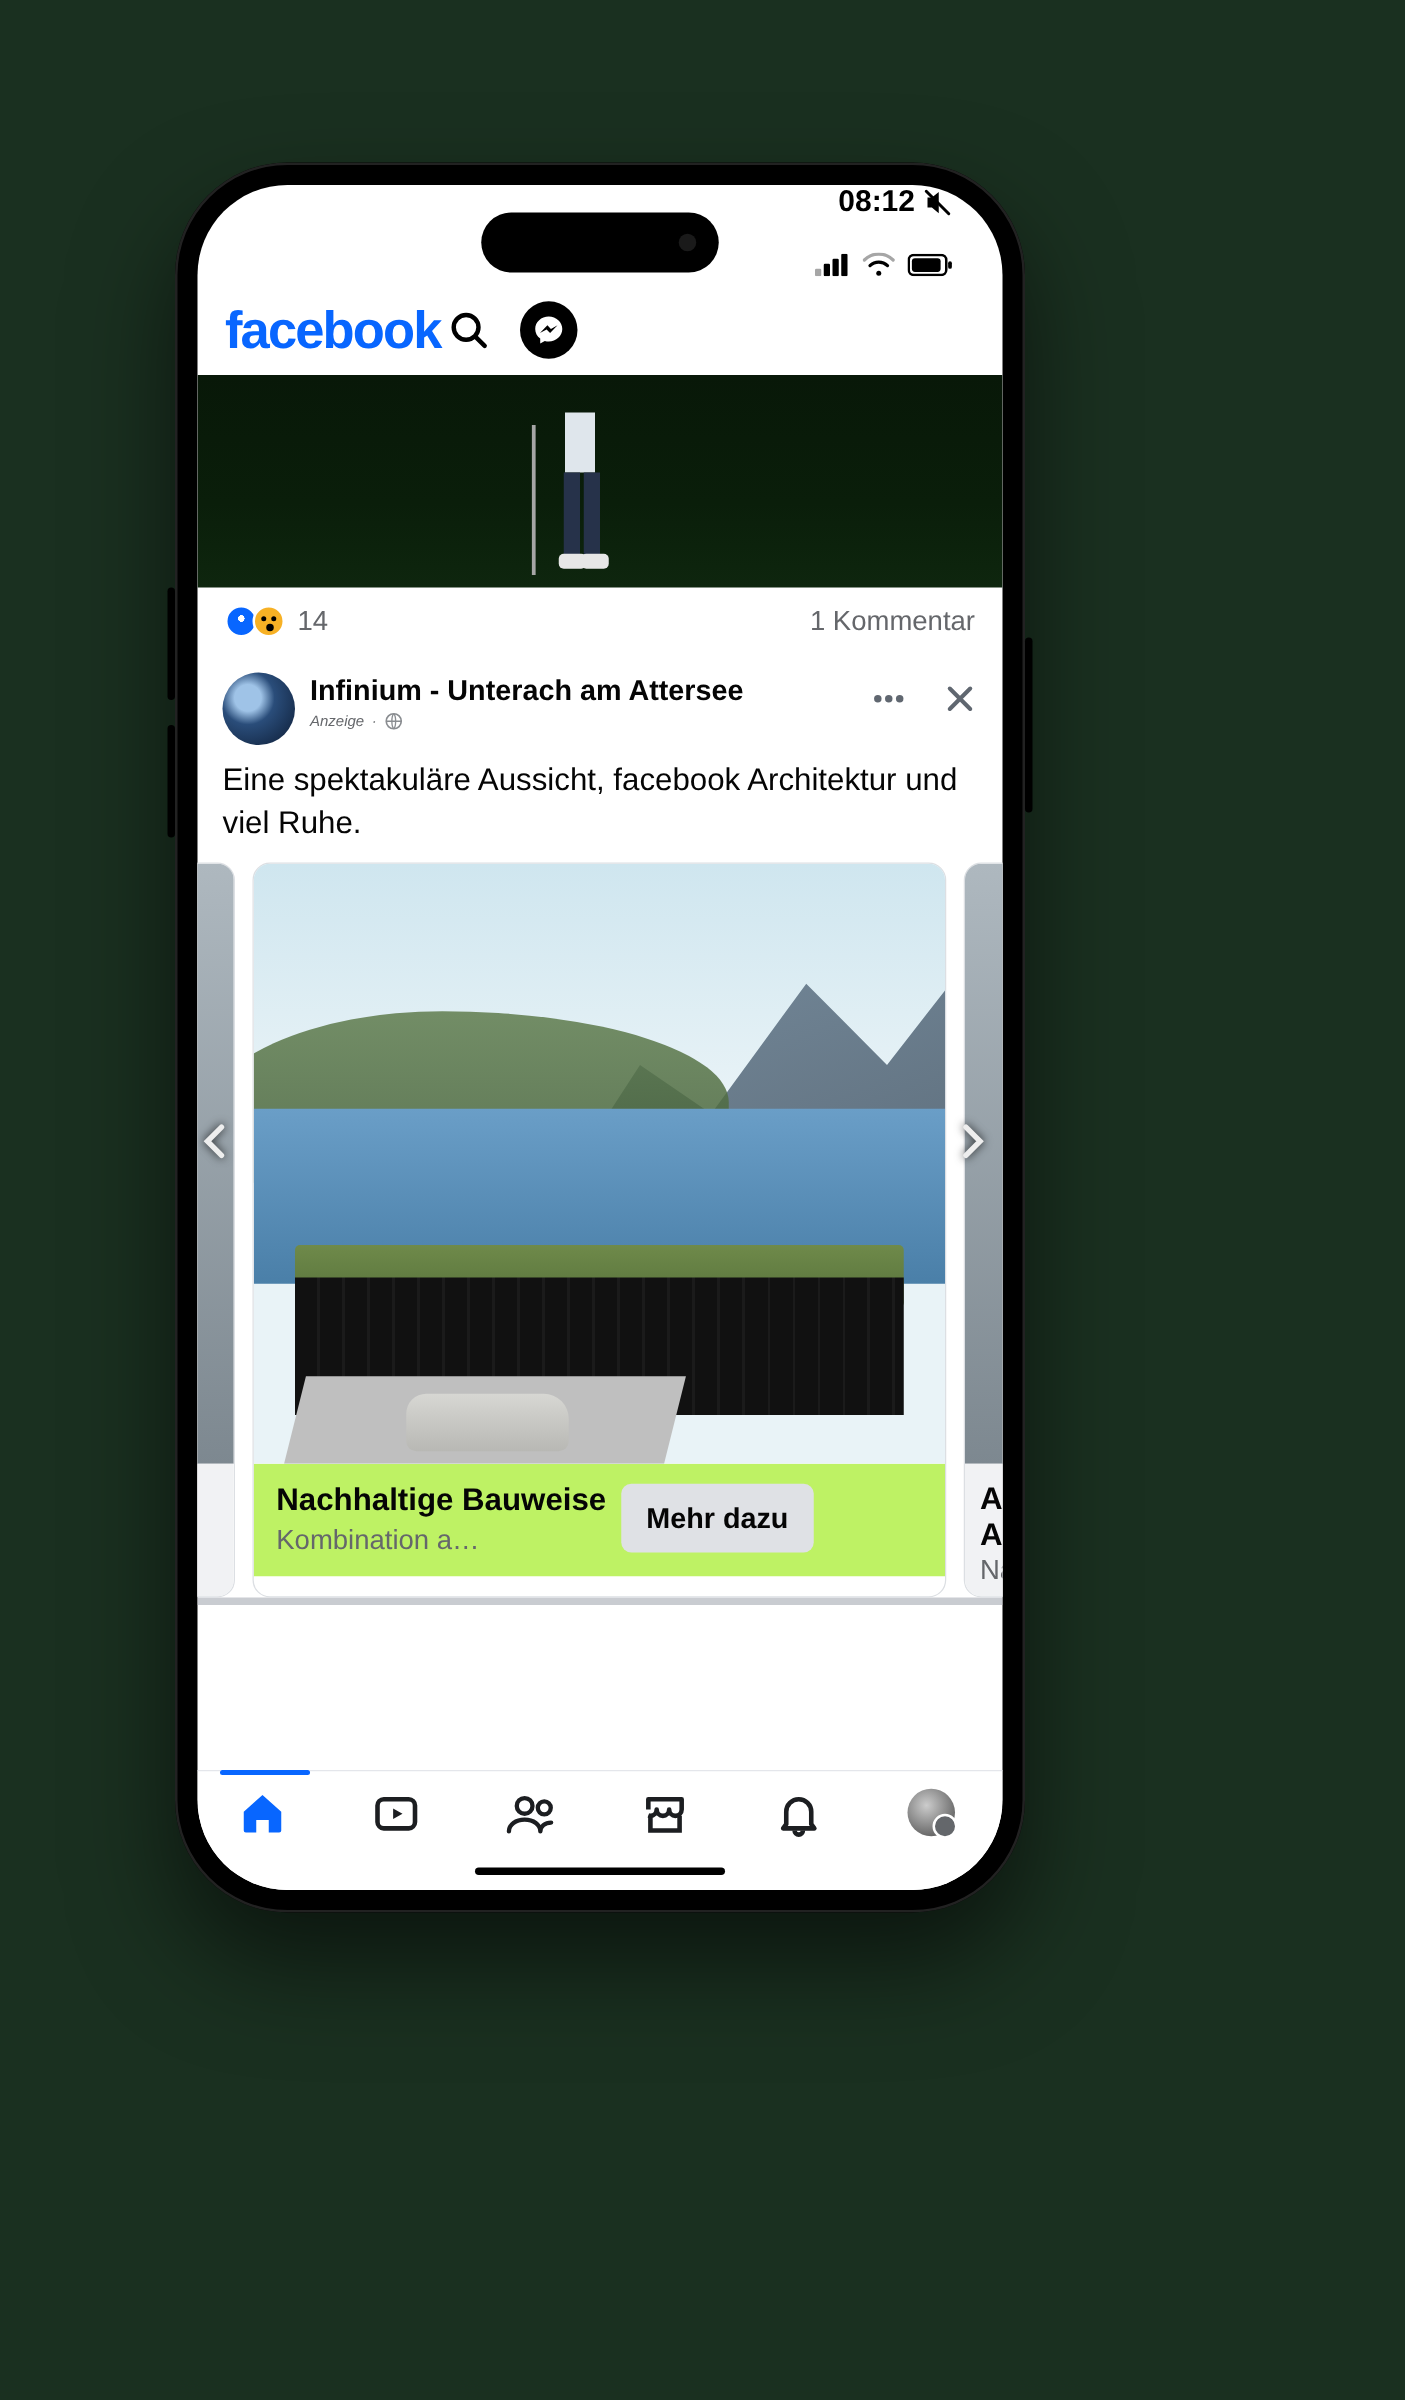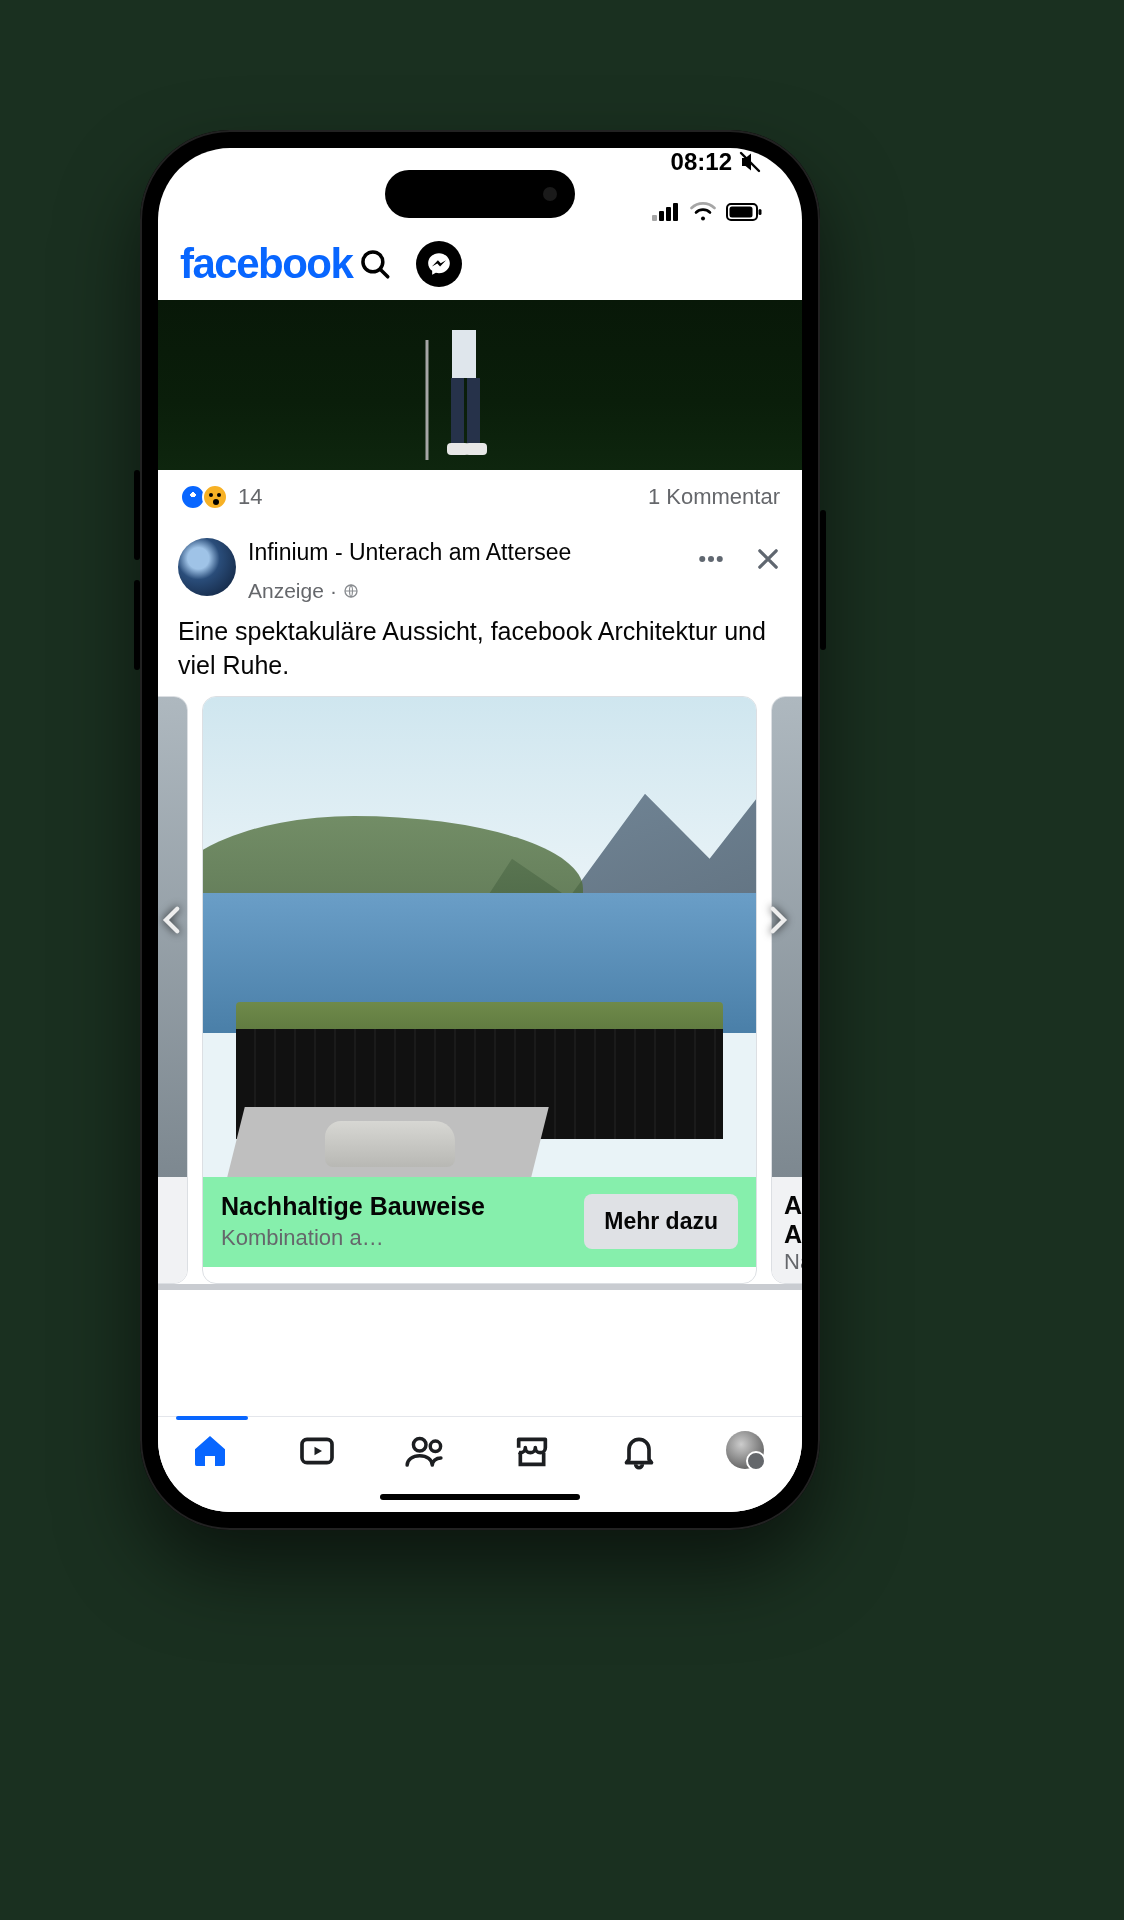--- a/index.html
+++ b/index.html
@@ -151,22 +151,22 @@
   .post2 { border-bottom: 6px solid #c9ccd1; }
   .p2-head {
     display:flex; align-items:flex-start; padding:14px 20px 6px;
   }
   .p2-ava {
     width:58px; height:58px; border-radius:50%;
     background: radial-gradient(circle at 35% 35%, #9fc3e7 0 20%, #2a4d7a 40%, #0c1b33 100%);
     flex:none; margin-right:12px;
   }
   .p2-page { flex:1; }
-  .p2-page .name { font-size:23px; font-weight:400; color:#050505; line-height:1.25; }
-  .p2-page .meta { font-size:21px; color:#65676b; display:flex; align-items:center; gap:6px; margin-top:12px; }
+  .p2-page .name { font-size:23px; font-weight:700; color:#050505; line-height:1.25; }
+  .p2-page .meta { font-size:12px; color:#65676b; display:flex; align-items:center; gap:6px; margin-top:2px;font-style:italic; }
   .p2-headicons { display:flex; align-items:center; gap:28px; color:#65676b; margin-top:6px; }
 
   .p2-copy { padding: 6px 20px 14px; font-size:25px; color:#050505; line-height:1.35; }
 
   .carousel {
     display:flex; gap:14px;
     padding: 0 0 0 0;
     margin-left:-10px;
     position:relative;
   }
@@ -199,22 +199,22 @@
   .scenery .roof  { position:absolute; left:6%; right:6%; bottom:26%; height:50px;
                     background:linear-gradient(#6f8a4a,#55703a); border-radius:4px; }
   .scenery .house { position:absolute; left:6%; right:6%; bottom:8%; height:110px;
                     background:repeating-linear-gradient(90deg,#111 0 18px,#1b1b1b 18px 20px); }
   .scenery .drive { position:absolute; left:6%; bottom:0; width:55%; height:70px;
                     background:#bfbfbf; transform:skewX(-14deg); }
   .scenery .car   { position:absolute; left:22%; bottom:10px; width:130px; height:46px;
                     background:linear-gradient(#d7d7d3,#b8b8b4); border-radius:16px 20px 8px 8px; }
 
   .card-cap {
-    display:flex; align-items:center; justify-content:space-between;
-    background:#86efac;
+    display:flex; align-items:center; 
+    background:#bef264;
     padding:14px 18px 16px;
     gap:12px;
   }
   .card-cap .txt .t1 { font-size:25px; font-weight:800; color:#050505; line-height:1.2; }
   .card-cap .txt .t2 { font-size:22px; color:#65676b; margin-top:4px; white-space:nowrap; overflow:hidden; text-overflow:ellipsis; max-width:260px;}
   .cta {
     background:#dfe1e5; border:none; border-radius:8px;
     font-size:23px; font-weight:700; color:#050505;
     padding:14px 20px; white-space:nowrap;
   }

